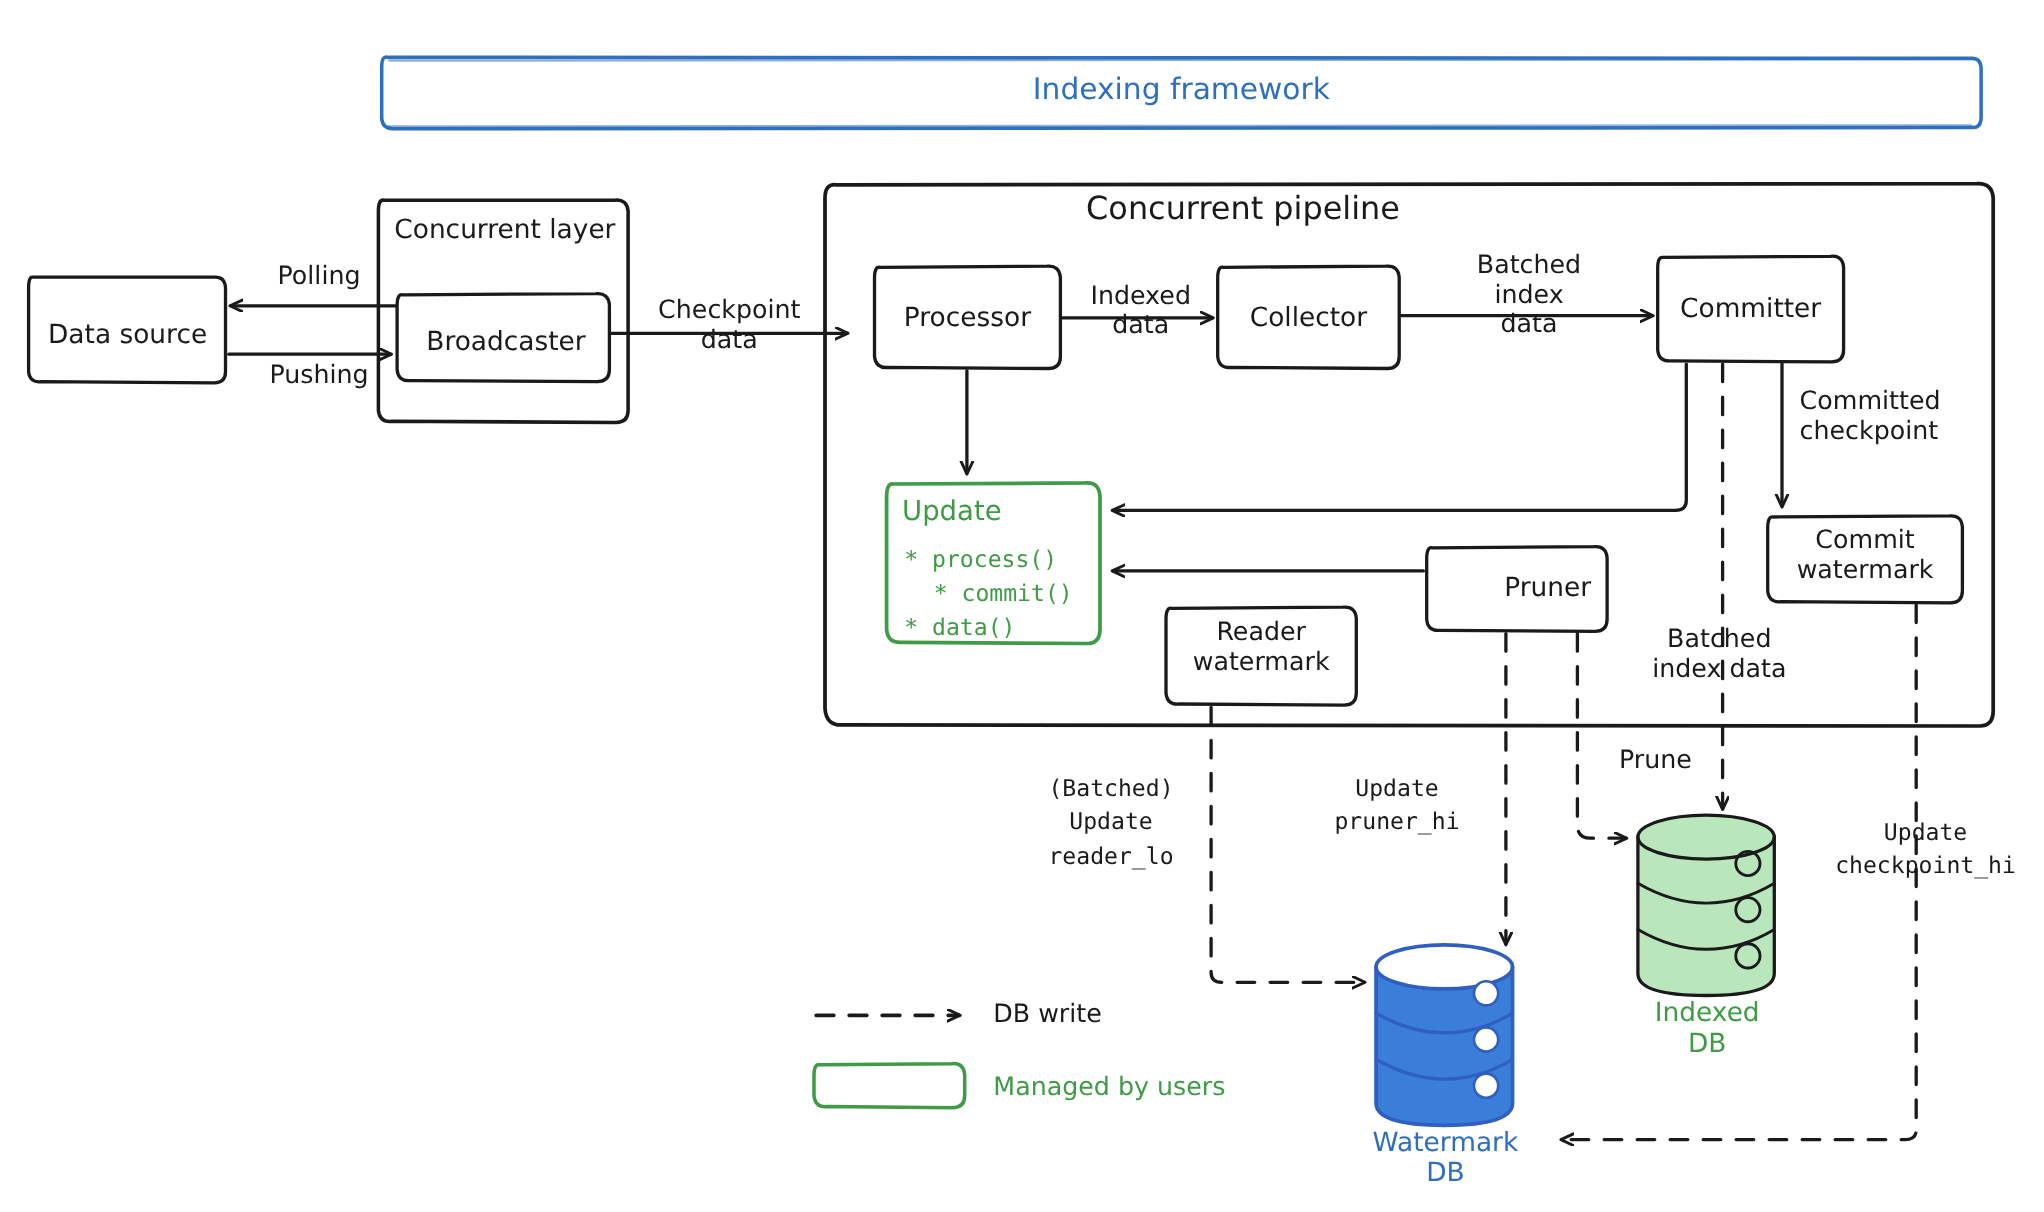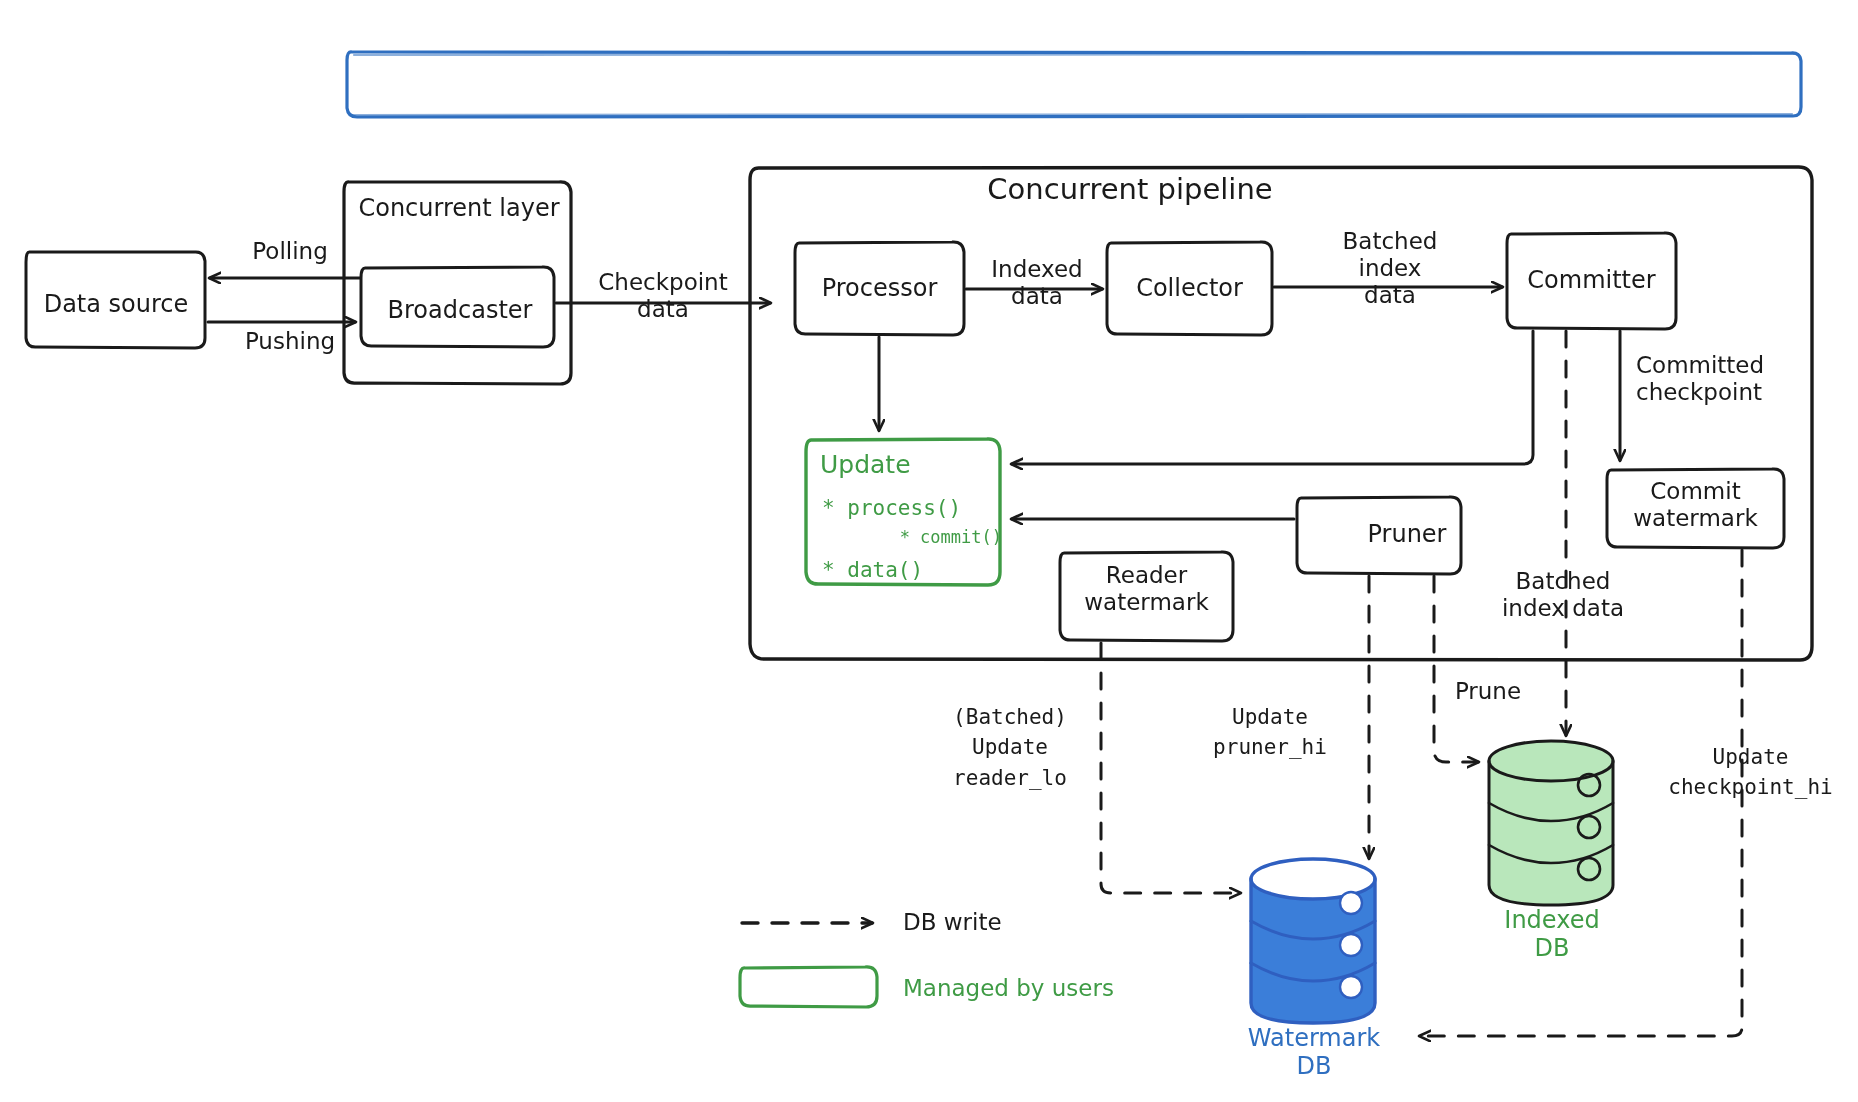--- a/index.html
+++ b/index.html
@@ -126,54 +126,55 @@
   </g>
 
   <g>
     <path d="M742,923 L872,923" fill="none" stroke="#1a1a1a" stroke-width="3.4" stroke-linecap="round" stroke-dasharray="16 14" marker-end="url(#ah)"></path>
   </g>
   <g>
     <path d="M745,968 Q740,967 740,978 L740,996 Q741,1007 752,1006 L866,1007 Q877,1007 877,996 L877,977 Q876,966 865,967 Z" fill="#ffffff" stroke="#3f9b45" stroke-width="3.2" stroke-linecap="round" stroke-linejoin="round"></path>
   </g>
 </svg>
 
+<div class="lbl hand blu" style="left:869px;top:66px;width:410px;font-size:27px;">Indexing framework</div>
 
 <div class="lbl hand blk" style="left:26px;top:290px;width:180px;font-size:24px;">Data source</div>
 
 <div class="lbl hand blk" style="left:349px;top:194px;width:220px;font-size:24px;">Concurrent layer</div>
 <div class="lbl hand blk" style="left:366px;top:296px;width:188px;font-size:24px;">Broadcaster</div>
 
 <div class="lbl hand blk" style="left:230px;top:238px;width:120px;font-size:23px;">Polling</div>
 <div class="lbl hand blk" style="left:228px;top:328px;width:124px;font-size:23px;">Pushing</div>
 <div class="lbl hand blk" style="left:575px;top:269px;width:176px;font-size:23px;">Checkpoint
 data</div>
 <div class="lbl hand blk" style="left:968px;top:256px;width:138px;font-size:23px;">Indexed
 data</div>
 <div class="lbl hand blk" style="left:1308px;top:228px;width:164px;font-size:23px;">Batched
 index
 data</div>
 <div class="lbl hand blk" style="left:1636px;top:352px;width:214px;font-size:23px;text-align:left;">Committed
 checkpoint</div>
 <div class="lbl hand blk" style="left:1448px;top:568px;width:230px;font-size:23px;">Batched
 index data</div>
-<div class="lbl hand blk" style="left:1438px;top:678px;width:100px;font-size:23px;text-align:center;">Prune</div>
+<div class="lbl hand blk" style="left:1438px;top:678px;width:100px;font-size:23px;text-align:right;">Prune</div>
 
 <div class="lbl hand blk" style="left:960px;top:172px;width:340px;font-size:29px;">Concurrent pipeline</div>
 <div class="lbl hand blk" style="left:795px;top:274px;width:169px;font-size:24px;">Processor</div>
 <div class="lbl hand blk" style="left:1107px;top:274px;width:165px;font-size:24px;">Collector</div>
 <div class="lbl hand blk" style="left:1507px;top:266px;width:169px;font-size:24px;">Committer</div>
 <div class="lbl hand blk" style="left:1607px;top:478px;width:177px;font-size:23px;">Commit
 watermark</div>
 <div class="lbl hand blk" style="left:1297px;top:520px;width:164px;font-size:24px;padding-left:28px;">Pruner</div>
 <div class="lbl hand blk" style="left:1060px;top:562px;width:173px;font-size:23px;">Reader
 watermark</div>
 
 <div class="lbl hand grn" style="left:820px;top:450px;width:150px;font-size:25px;text-align:left;">Update</div>
 <div class="lbl mono grn" style="left:822px;top:496px;width:180px;font-size:21px;text-align:left;">* process()</div>
-<div class="lbl mono grn" style="left:822px;top:527px;width:180px;font-size:17px;text-align:right;">* commit()</div>
+<div class="lbl mono grn" style="left:822px;top:527px;width:180px;font-size:21px;text-align:center;">* commit()</div>
 <div class="lbl mono grn" style="left:822px;top:558px;width:180px;font-size:21px;text-align:left;">* data()</div>
 
 <div class="lbl mono blk" style="left:925px;top:702px;width:170px;font-size:21px;line-height:1.45;">(Batched)
 Update
 reader_lo</div>
 <div class="lbl mono blk" style="left:1180px;top:702px;width:180px;font-size:21px;line-height:1.45;">Update
 pruner_hi</div>
 <div class="lbl mono blk" style="left:1648px;top:742px;width:205px;font-size:21px;line-height:1.45;">Update
 checkpoint_hi</div>
 

